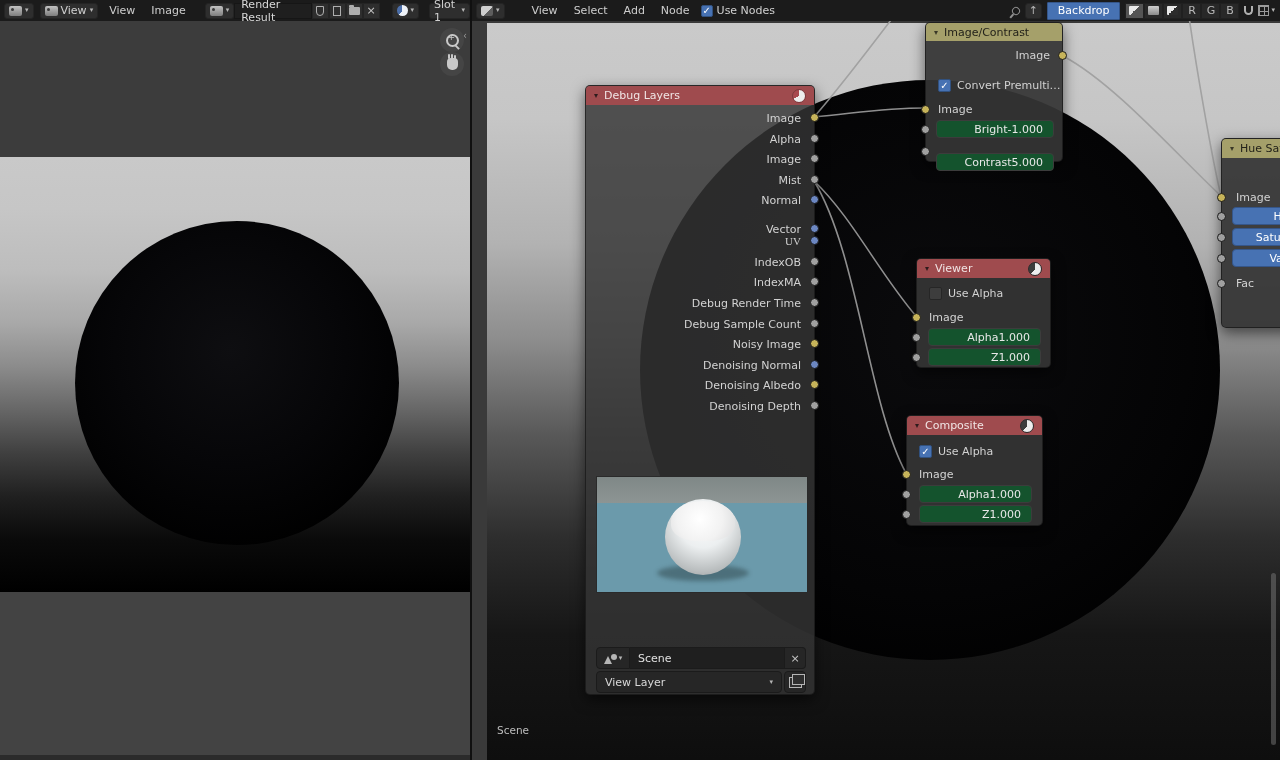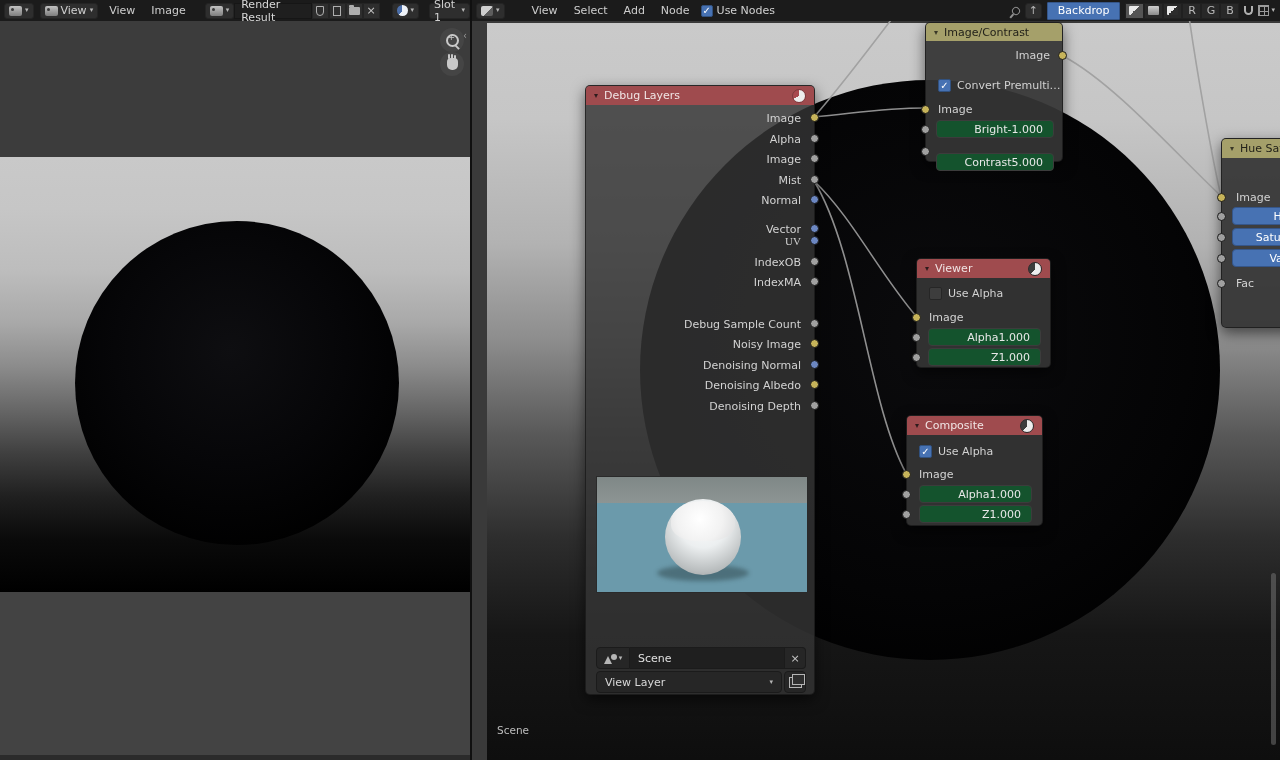--- a/index.html
+++ b/index.html
@@ -244,20 +244,24 @@
           <span class="socket" style="right: -5px; top: 5px; background: rgb(108, 135, 194);"></span>
         </div>
       <div class="nrow" style="top:166px">
           <span class="nlabel" style="margin-left:auto;padding-right:13px;">IndexOB</span>
           <span class="socket" style="right: -5px; top: 5px; background: rgb(160, 160, 160);"></span>
         </div>
       <div class="nrow" style="top:186px">
           <span class="nlabel" style="margin-left:auto;padding-right:13px;padding-left:21px;">IndexMA</span>
           <span class="socket" style="right: -5px; top: 5px; background: rgb(160, 160, 160);"></span>
         </div>
+      <div class="nrow" style="top:207px">
+          <span class="nlabel" style="margin-left:auto;padding-right:13px;">Debug Render Time</span>
+          <span class="socket" style="right: -5px; top: 5px; background: rgb(160, 160, 160);"></span>
+        </div>
       <div class="nrow" style="top:228px">
           <span class="nlabel" style="margin-left:auto;padding-right:13px;">Debug Sample Count</span>
           <span class="socket" style="right: -5px; top: 5px; background: rgb(160, 160, 160);"></span>
         </div>
       <div class="nrow" style="top:248px">
           <span class="nlabel" style="margin-left:auto;padding-right:13px;">Noisy Image</span>
           <span class="socket" style="right: -5px; top: 5px; background: rgb(199, 180, 90);"></span>
         </div>
       <div class="nrow" style="top:269px">
           <span class="nlabel" style="margin-left:auto;padding-right:13px;">Denoising Normal</span>

